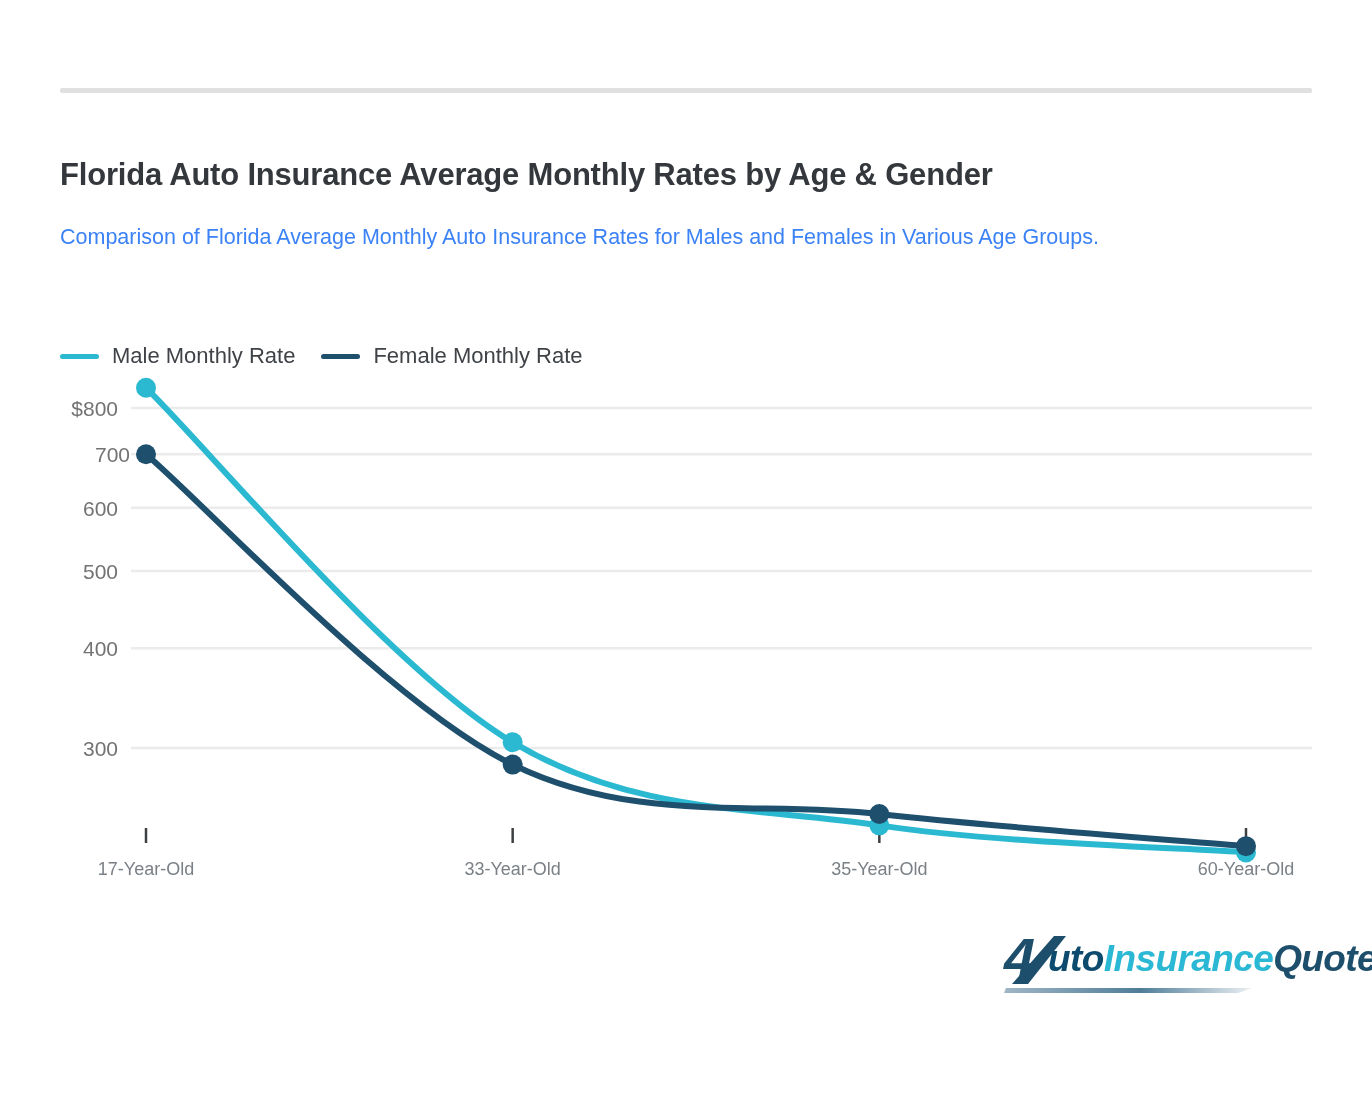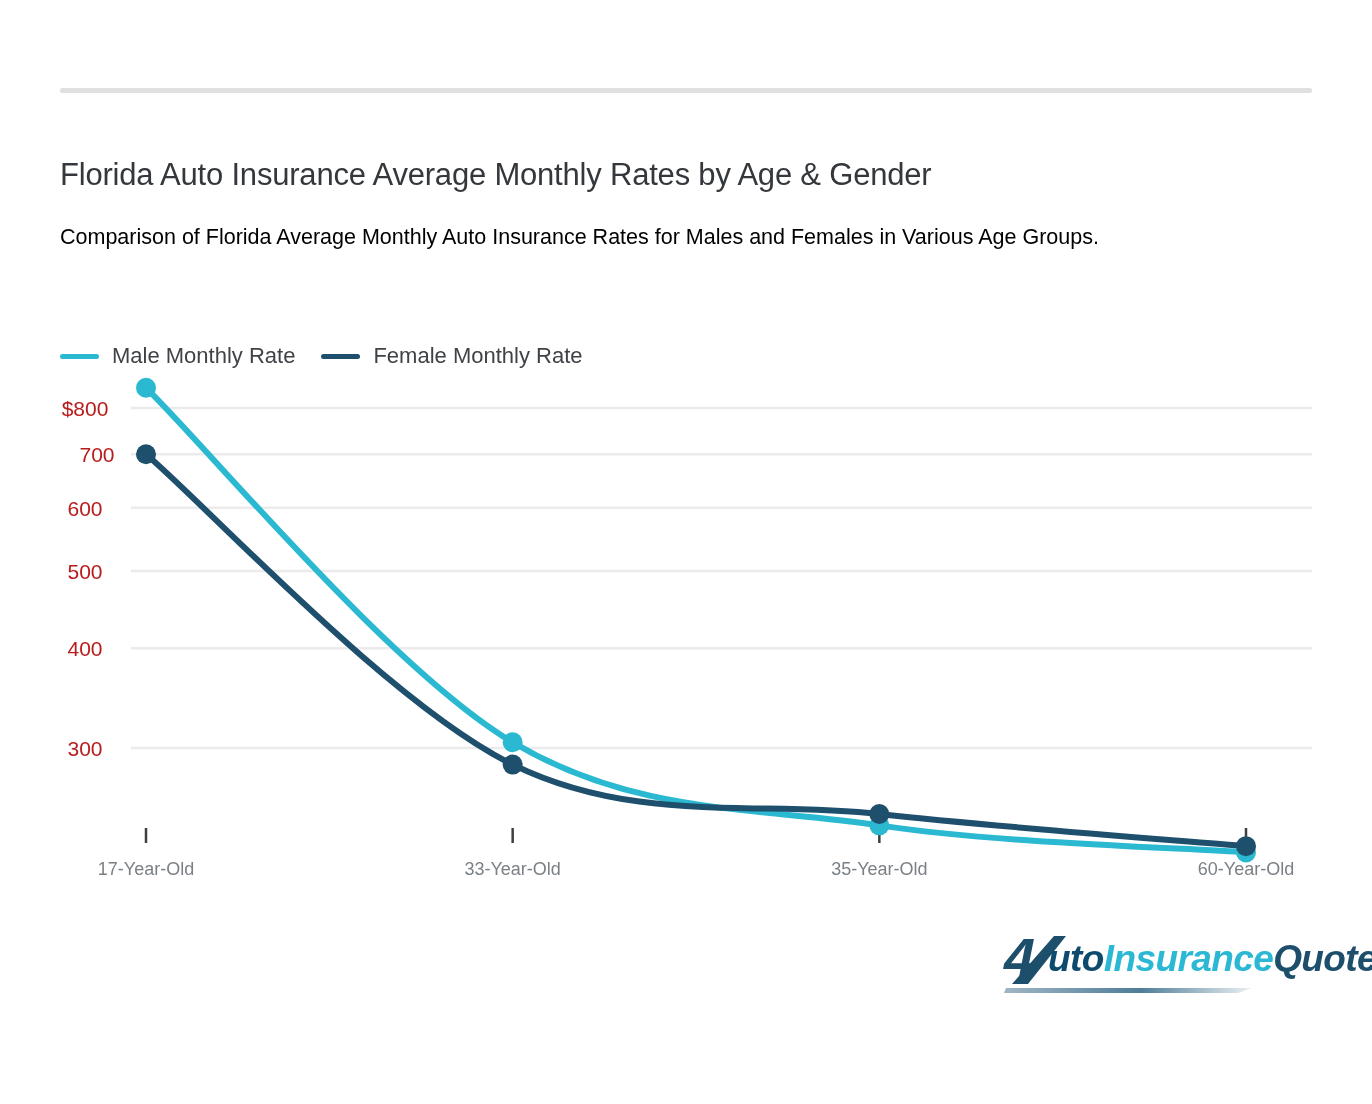--- a/index.html
+++ b/index.html
@@ -29,34 +29,34 @@
     height: 5px;
     background: #e0e0e0;
     border-radius: 2px;
   }
   #chart-title {
     position: absolute;
     left: 60px;
     top: 155px;
     width: 1260px;
     font-size: 31px;
-    font-weight: 400;
+    font-weight: 700;
     letter-spacing: -0.2px;
     color: #34383c;
     line-height: 40px;
     white-space: nowrap;
   }
   #chart-subtitle {
     position: absolute;
     left: 60px;
     top: 222px;
     width: 1270px;
     font-size: 21.5px;
     font-weight: 400;
-    color: #000000;
+    color: #3b82f6;
     line-height: 30px;
     white-space: nowrap;
   }
   #legend {
     position: absolute;
     left: 60px;
     top: 308px;
     display: flex;
     align-items: center;
     gap: 26px;
@@ -82,23 +82,23 @@
   #plot-area {
     position: absolute;
     left: 0;
     top: 0;
     width: 1372px;
     height: 1104px;
     pointer-events: none;
   }
   .ytick-label {
     position: absolute;
-    text-align: center;
+    text-align: right;
     font-size: 21px;
-    color: #b91c1c;
+    color: #737373;
     line-height: 21px;
     white-space: nowrap;
     transform: translateY(-50%);
   }
   .xtick-label {
     position: absolute;
     font-size: 18px;
     color: #7b8086;
     line-height: 22px;
     white-space: nowrap;

